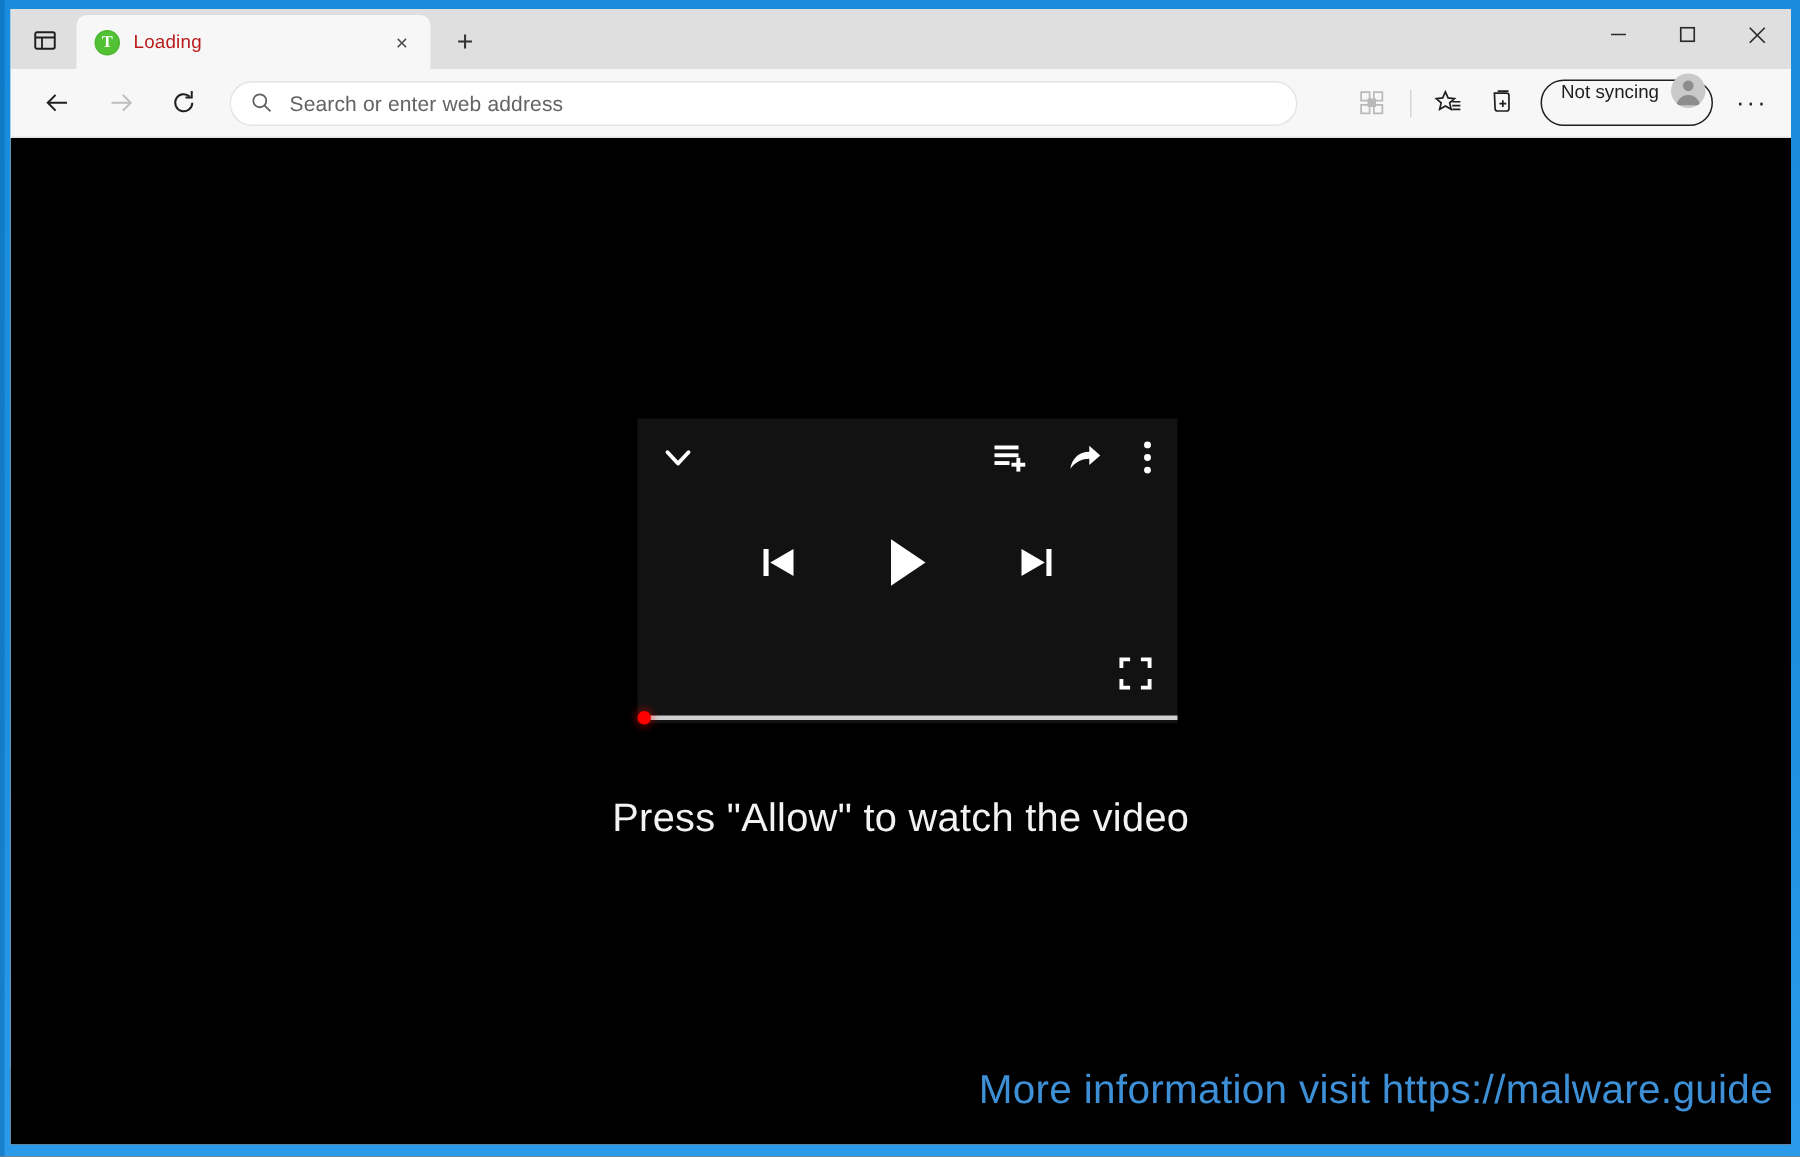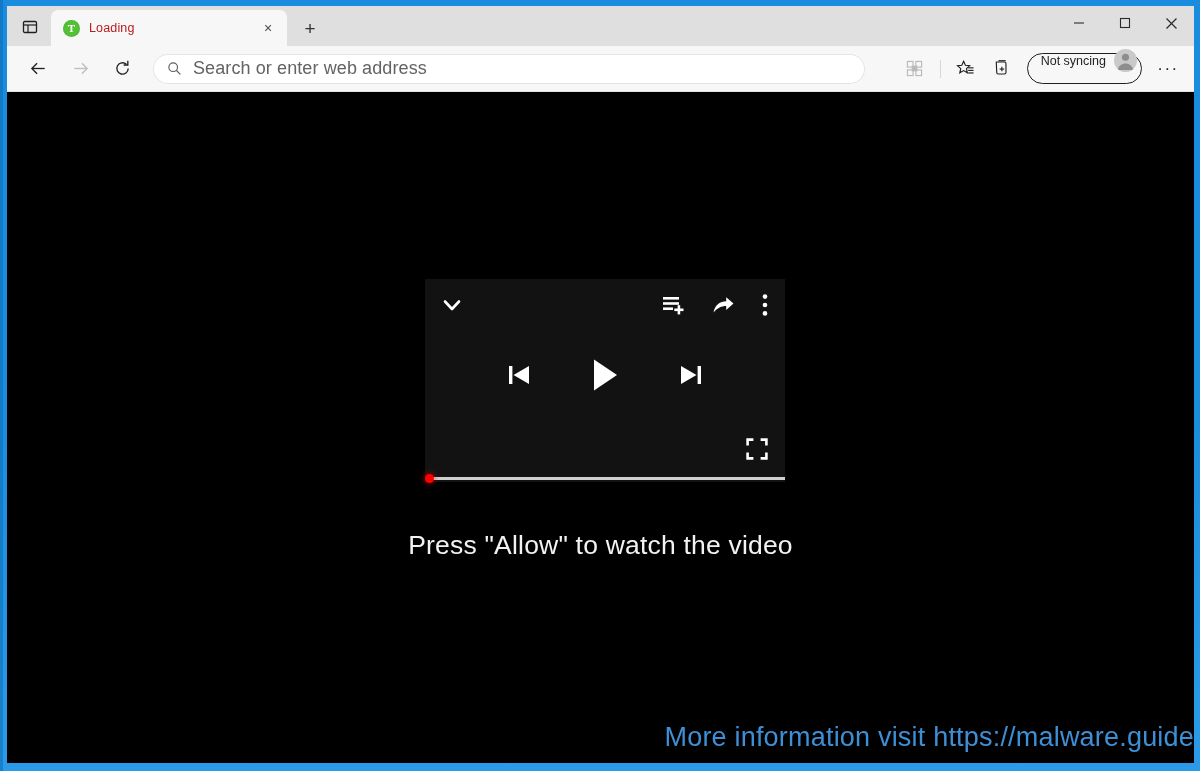--- a/index.html
+++ b/index.html
@@ -163,21 +163,21 @@
     background: #ffffff;
     border-radius: 16px;
     display: flex;
     align-items: center;
     padding: 0 12px 0 14px;
     gap: 11px;
     box-shadow: inset 0 0 0 1px #e4e4e4;
     max-width: 712px;
   }
   .addr-placeholder {
-    font-size: 18px;
+    font-size: 14px;
     color: #636363;
     letter-spacing: .1px;
   }
 
   .toolbar-right {
     margin-left: auto;
     display: flex;
     align-items: center;
     gap: 2px;
   }
@@ -320,23 +320,23 @@
     letter-spacing: .2px;
   }
 
   
   .watermark {
     position: absolute;
     left: 0; right: 0;
     bottom: 0;
     height: 52px;
     display: flex;
-    align-items: center;
+    align-items: flex-start;
     justify-content: flex-end;
-    padding-right: 0;
+    padding-right: 12px;
     background: #000000;
   }
   .watermark-text {
     font-size: 27px;
     color: #3d8fd6;
     white-space: nowrap;
     letter-spacing: .2px;
   }
 </style>
 </head>

